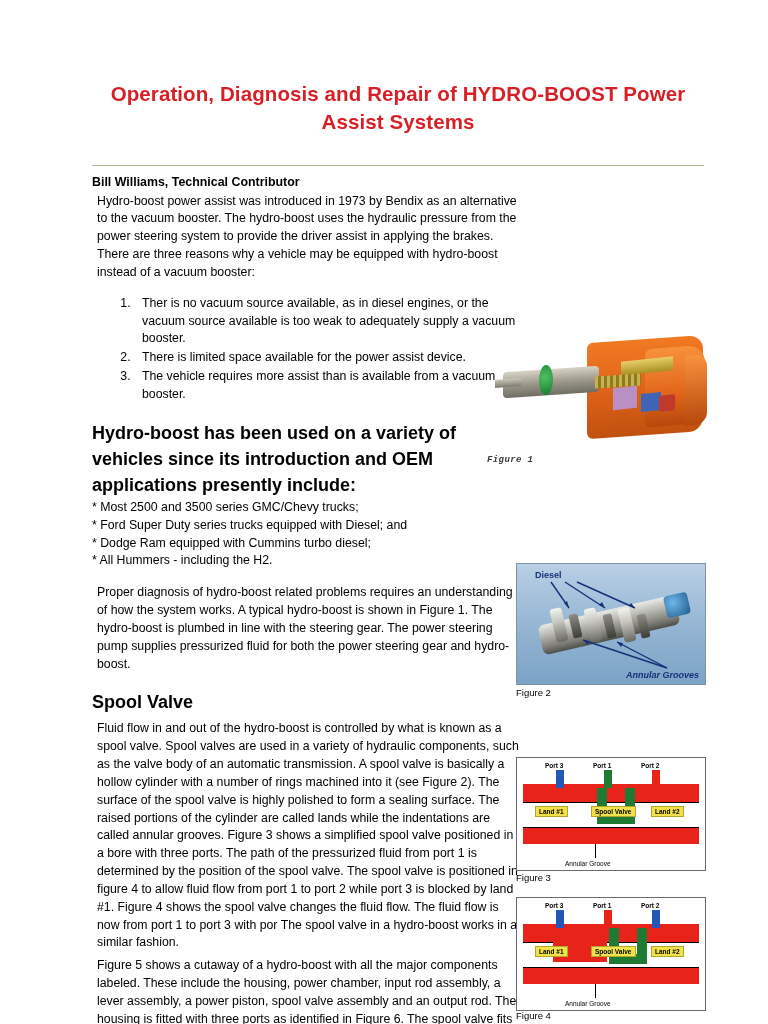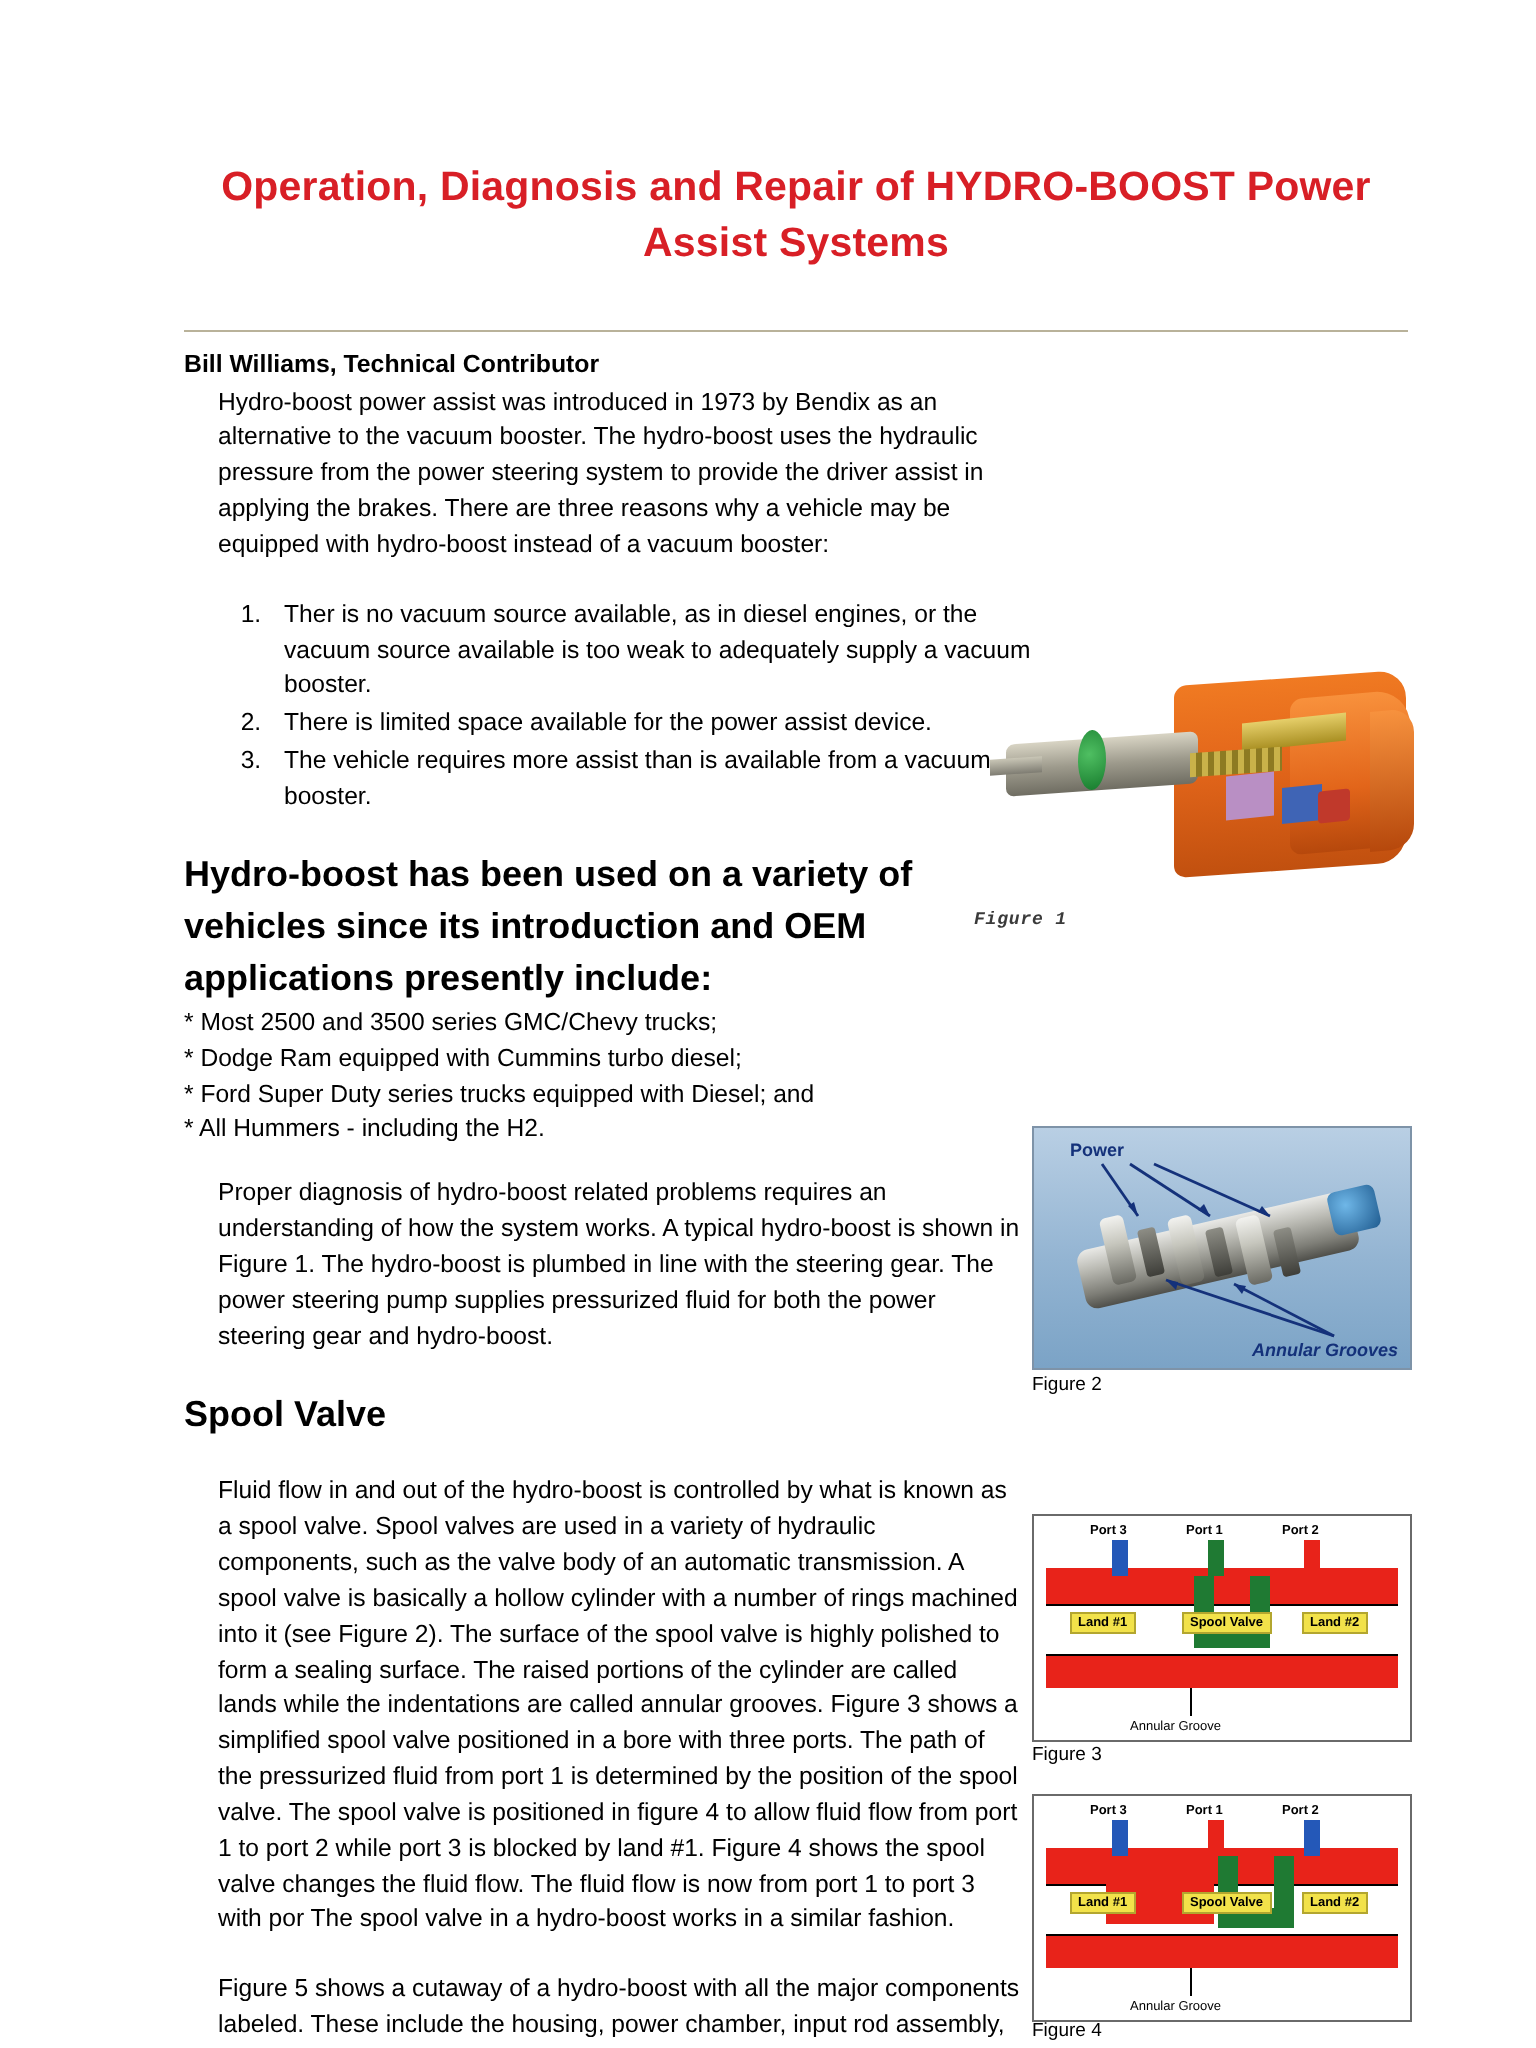--- a/index.html
+++ b/index.html
@@ -38,21 +38,21 @@
   }
   .byline {
     font-weight: bold;
     font-size: 12.4px;
     margin-top: 8px;
     line-height: 1.45;
   }
   p, .body-text {
     font-size: 12.3px;
     line-height: 1.45;
-    margin: 17px;
+    margin: 5px;
   }
   .intro {
     margin-top: 1px;
   }
   ol.reasons {
     margin: 13px 0 0 0;
     padding-left: 42px;
     font-size: 12.3px;
     line-height: 1.45;
   }
@@ -351,22 +351,22 @@
     <ol class="reasons">
       <li>Ther is no vacuum source available, as in diesel engines, or the vacuum source available is too weak to adequately supply a vacuum booster.</li>
       <li>There is limited space available for the power assist device.</li>
       <li>The vehicle requires more assist than is available from a vacuum booster.</li>
     </ol>
 
     <div class="section-head">Hydro-boost has been used on a variety of vehicles since its introduction and OEM applications presently include:</div>
 
     <div class="bullet-list">
       <div>* Most 2500 and 3500 series GMC/Chevy trucks;</div>
+      <div>* Ford Super Duty series trucks equipped with Diesel; and</div>
       <div>* Dodge Ram equipped with Cummins turbo diesel;</div>
-      <div>* Ford Super Duty series trucks equipped with Diesel; and</div>
       <div>* All Hummers - including the H2.</div>
     </div>
 
     <p class="body-text para-spaced">Proper diagnosis of hydro-boost related problems requires an understanding of how the system works. A typical hydro-boost is shown in Figure 1. The hydro-boost is plumbed in line with the steering gear. The power steering pump supplies pressurized fluid for both the power steering gear and hydro-boost.</p>
 
     <div class="section-head">Spool Valve</div>
     <p class="body-text">Fluid flow in and out of the hydro-boost is controlled by what is known as a spool valve. Spool valves are used in a variety of hydraulic components, such as the valve body of an automatic transmission. A spool valve is basically a hollow cylinder with a number of rings machined into it (see Figure 2). The surface of the spool valve is highly polished to form a sealing surface. The raised portions of the cylinder are called lands while the indentations are called annular grooves. Figure 3 shows a simplified spool valve positioned in a bore with three ports. The path of the pressurized fluid from port 1 is determined by the position of the spool valve. The spool valve is positioned in figure 4 to allow fluid flow from port 1 to port 2 while port 3 is blocked by land #1. Figure 4 shows the spool valve changes the fluid flow. The fluid flow is now from port 1 to port 3 with por The spool valve in a hydro-boost works in a similar fashion.</p>
 
     <p class="body-text">Figure 5 shows a cutaway of a hydro-boost with all the major components labeled. These include the housing, power chamber, input rod assembly, a lever assembly, a power piston, spool valve assembly and an output rod. The housing is fitted with three ports as identified in Figure 6. The spool valve fits into a precisely machined bore that is part of the hydro-boost housing as shown in Figure 7. The fit between the spool valve and the bore is such that it creates a seal while at the same time allowing enough fluid between the lands and bore to provide lubrication. The spool valve's position is determined by the lever assembly which is connected to the input rod.</p>
 
@@ -403,21 +403,21 @@
       <polygon points="52,44 47,39 50,37" fill="#14317a"></polygon>
       <line x1="48" y1="18" x2="88" y2="44" stroke="#14317a" stroke-width="1.4"></line>
       <polygon points="88,44 82,41 85,38" fill="#14317a"></polygon>
       <line x1="60" y1="18" x2="118" y2="44" stroke="#14317a" stroke-width="1.4"></line>
       <polygon points="118,44 112,42 114,39" fill="#14317a"></polygon>
       <line x1="150" y1="104" x2="66" y2="76" stroke="#14317a" stroke-width="1.4"></line>
       <polygon points="66,76 72,77 71,81" fill="#14317a"></polygon>
       <line x1="150" y1="104" x2="100" y2="78" stroke="#14317a" stroke-width="1.4"></line>
       <polygon points="100,78 106,79 104,83" fill="#14317a"></polygon>
     </svg>
-    <div class="lbl lands">Power</div>
+    <div class="lbl lands">Diesel</div>
     <div class="lbl grooves">Annular Grooves</div>
   </div>
   <div class="fig-cap-abs" style="left:516px; top:687px;">Figure 2</div>
 
   <div class="figdiag fig3">
     <div class="band top"></div>
     <div class="band bot"></div>
     <div class="bore"></div>
 
     <div class="port" style="left:36px;">

